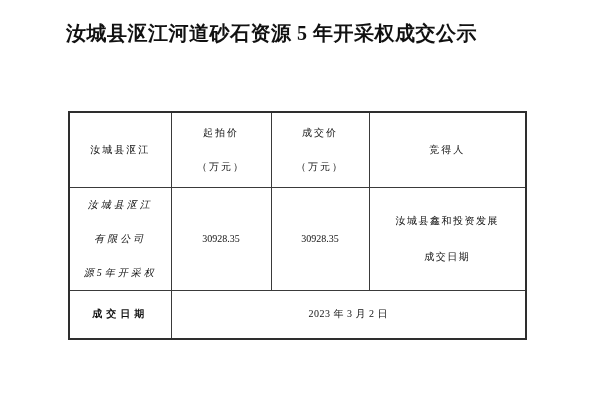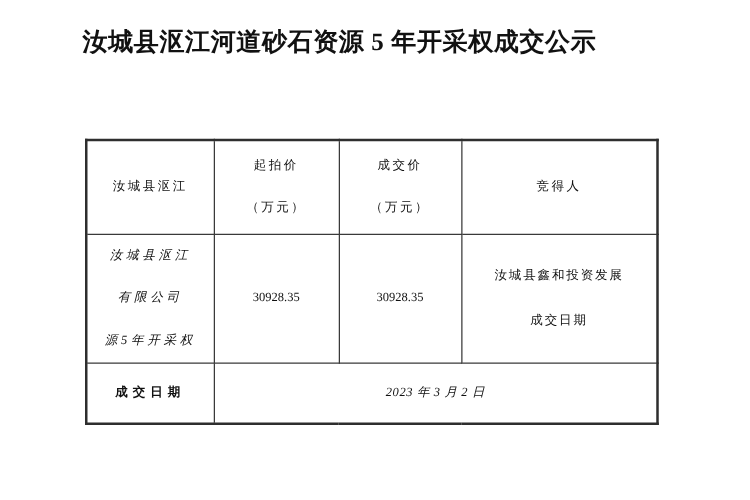--- a/index.html
+++ b/index.html
@@ -69,21 +69,20 @@
     letter-spacing: 1.5px;
     line-height: 36px;
   }
   .cell-footer-label {
     letter-spacing: 4px;
     font-weight: bold;
   }
   .cell-footer-date {
     font-size: 17px;
     letter-spacing: 0.5px;
-    font-style: italic;
   }
 </style>
 </head>
 <body>
 
 <h1 class="page-title">汝城县沤江河道砂石资源 5 年开采权成交公示</h1>
 
 <table class="announce-table">
   <colgroup>
     <col style="width:102px">

